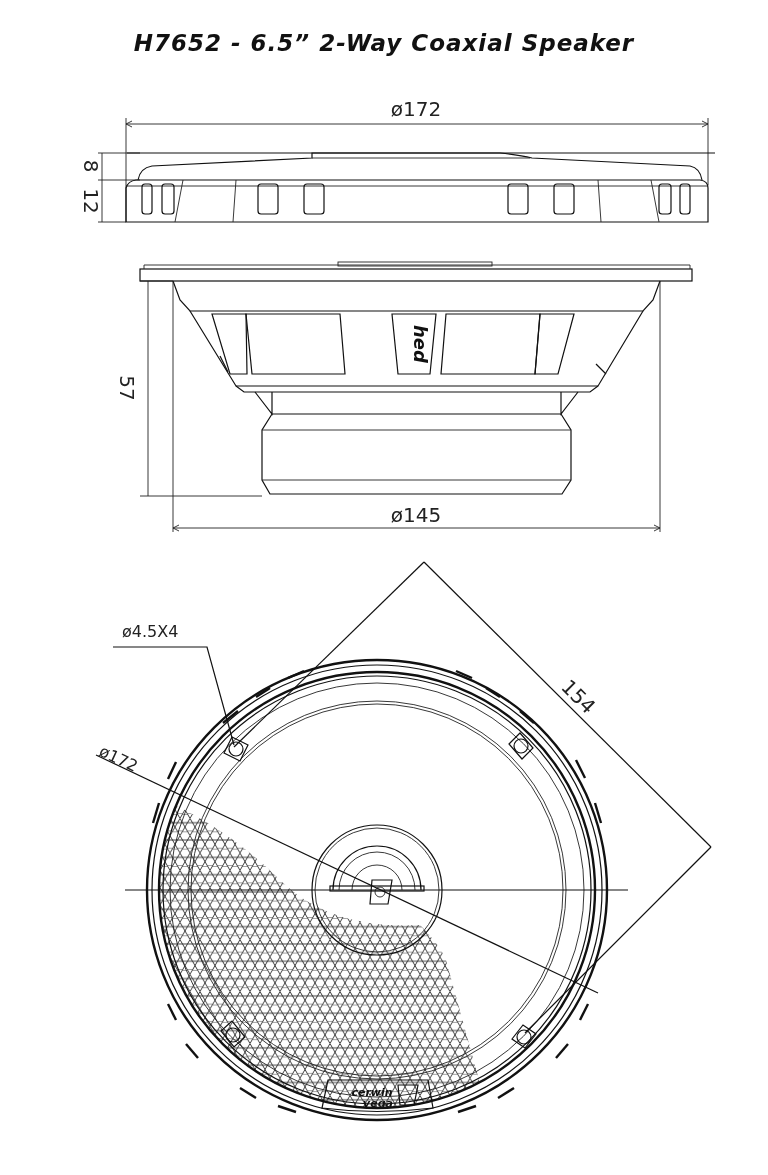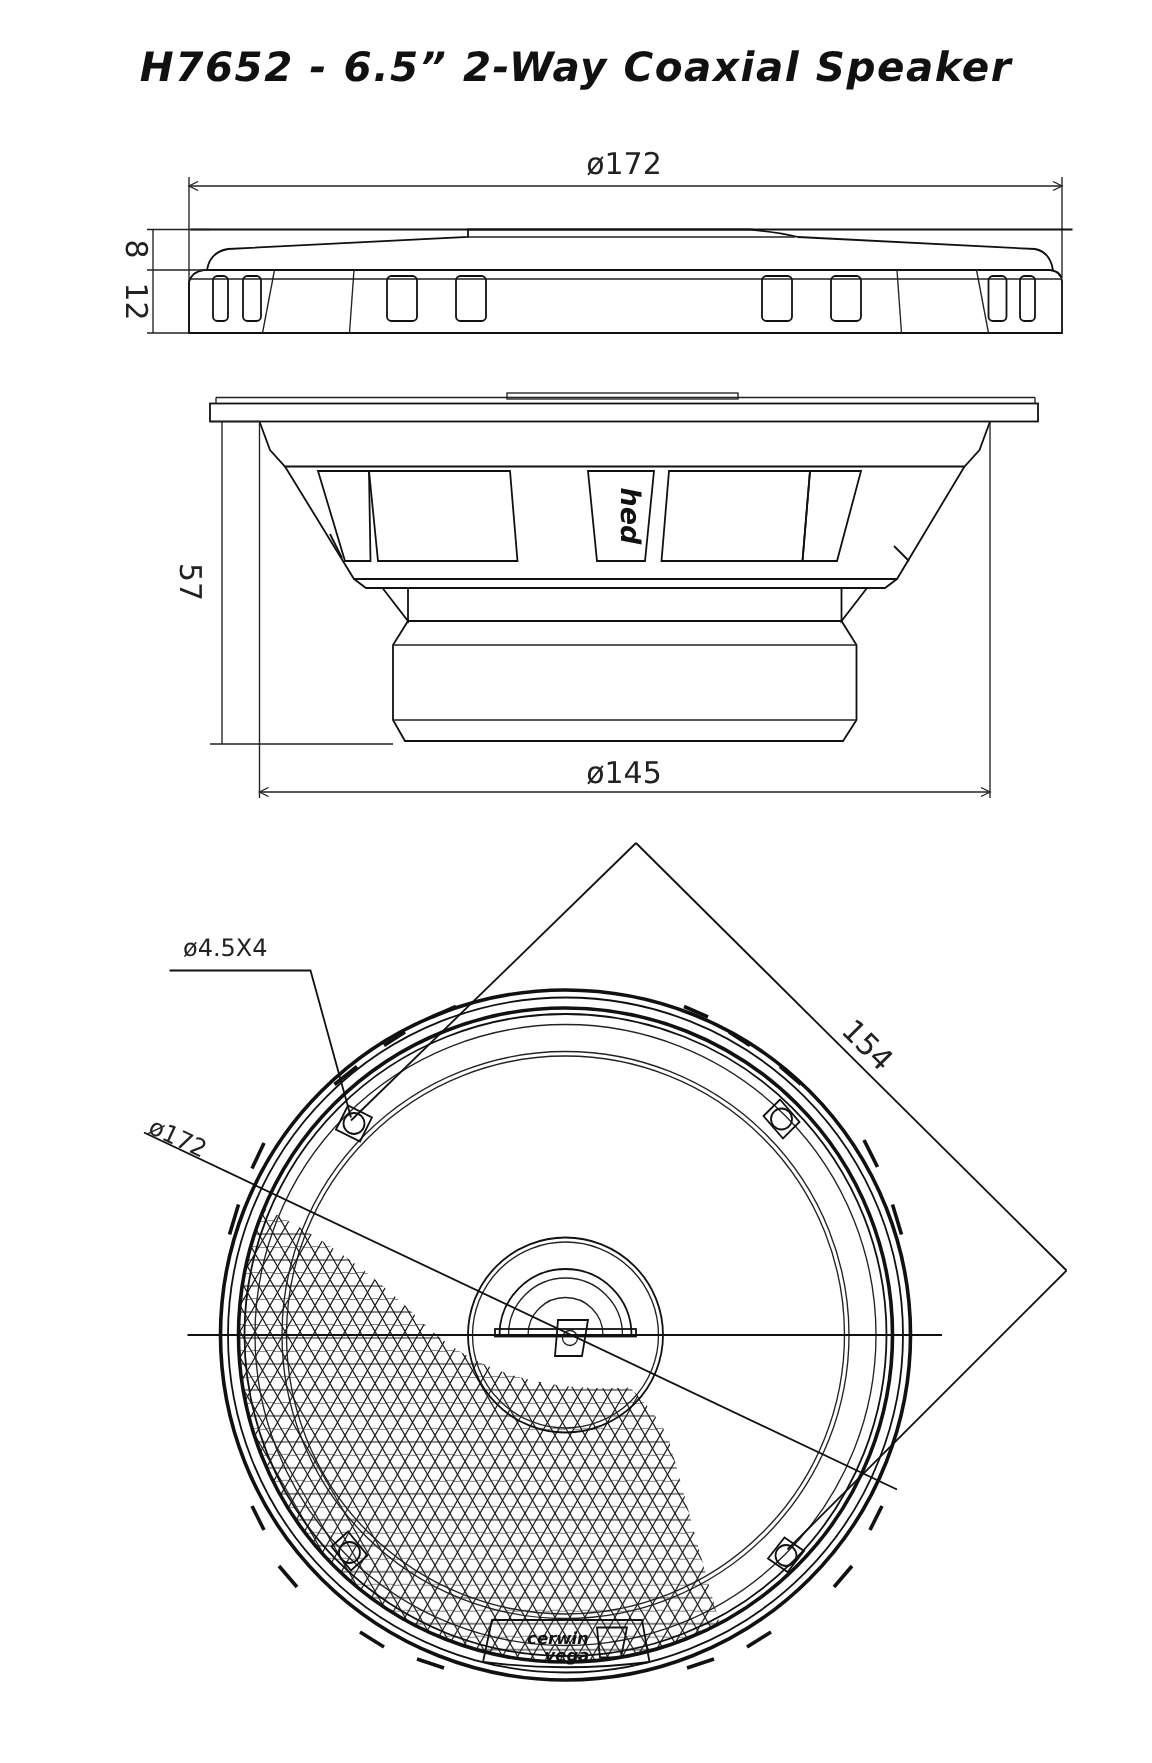--- a/index.html
+++ b/index.html
@@ -1,20 +1,20 @@
 <!DOCTYPE html>
 <html><head>
   <meta charset="utf-8">
   <style>
     html, body { margin: 0; padding: 0; background: #ffffff; }
     body { width: 768px; height: 1175px; position: relative; overflow: hidden; }
     .title {
       position: absolute; left: 0; top: 30px; width: 768px; text-align: center;
       font-family: "DejaVu Sans", sans-serif; font-weight: bold; font-style: italic;
-      font-size: 27px; letter-spacing: 1px; color: #111111;
+      font-size: 23px; letter-spacing: 1px; color: #111111;
     }
     svg.drawing { position: absolute; left: 0; top: 0; }
     .dimtxt { font-family: "DejaVu Sans", sans-serif; font-size: 20px; fill: #222222; }
     .dimtxt-sm { font-family: "DejaVu Sans", sans-serif; font-size: 16px; fill: #222222; }
     .ln { stroke: #111111; fill: none; stroke-width: 1.2; }
     .ln-thin { stroke: #222222; fill: none; stroke-width: 0.9; }
     .ln-thick { stroke: #111111; fill: none; stroke-width: 2.4; }
   </style>
 </head>
 <body>

